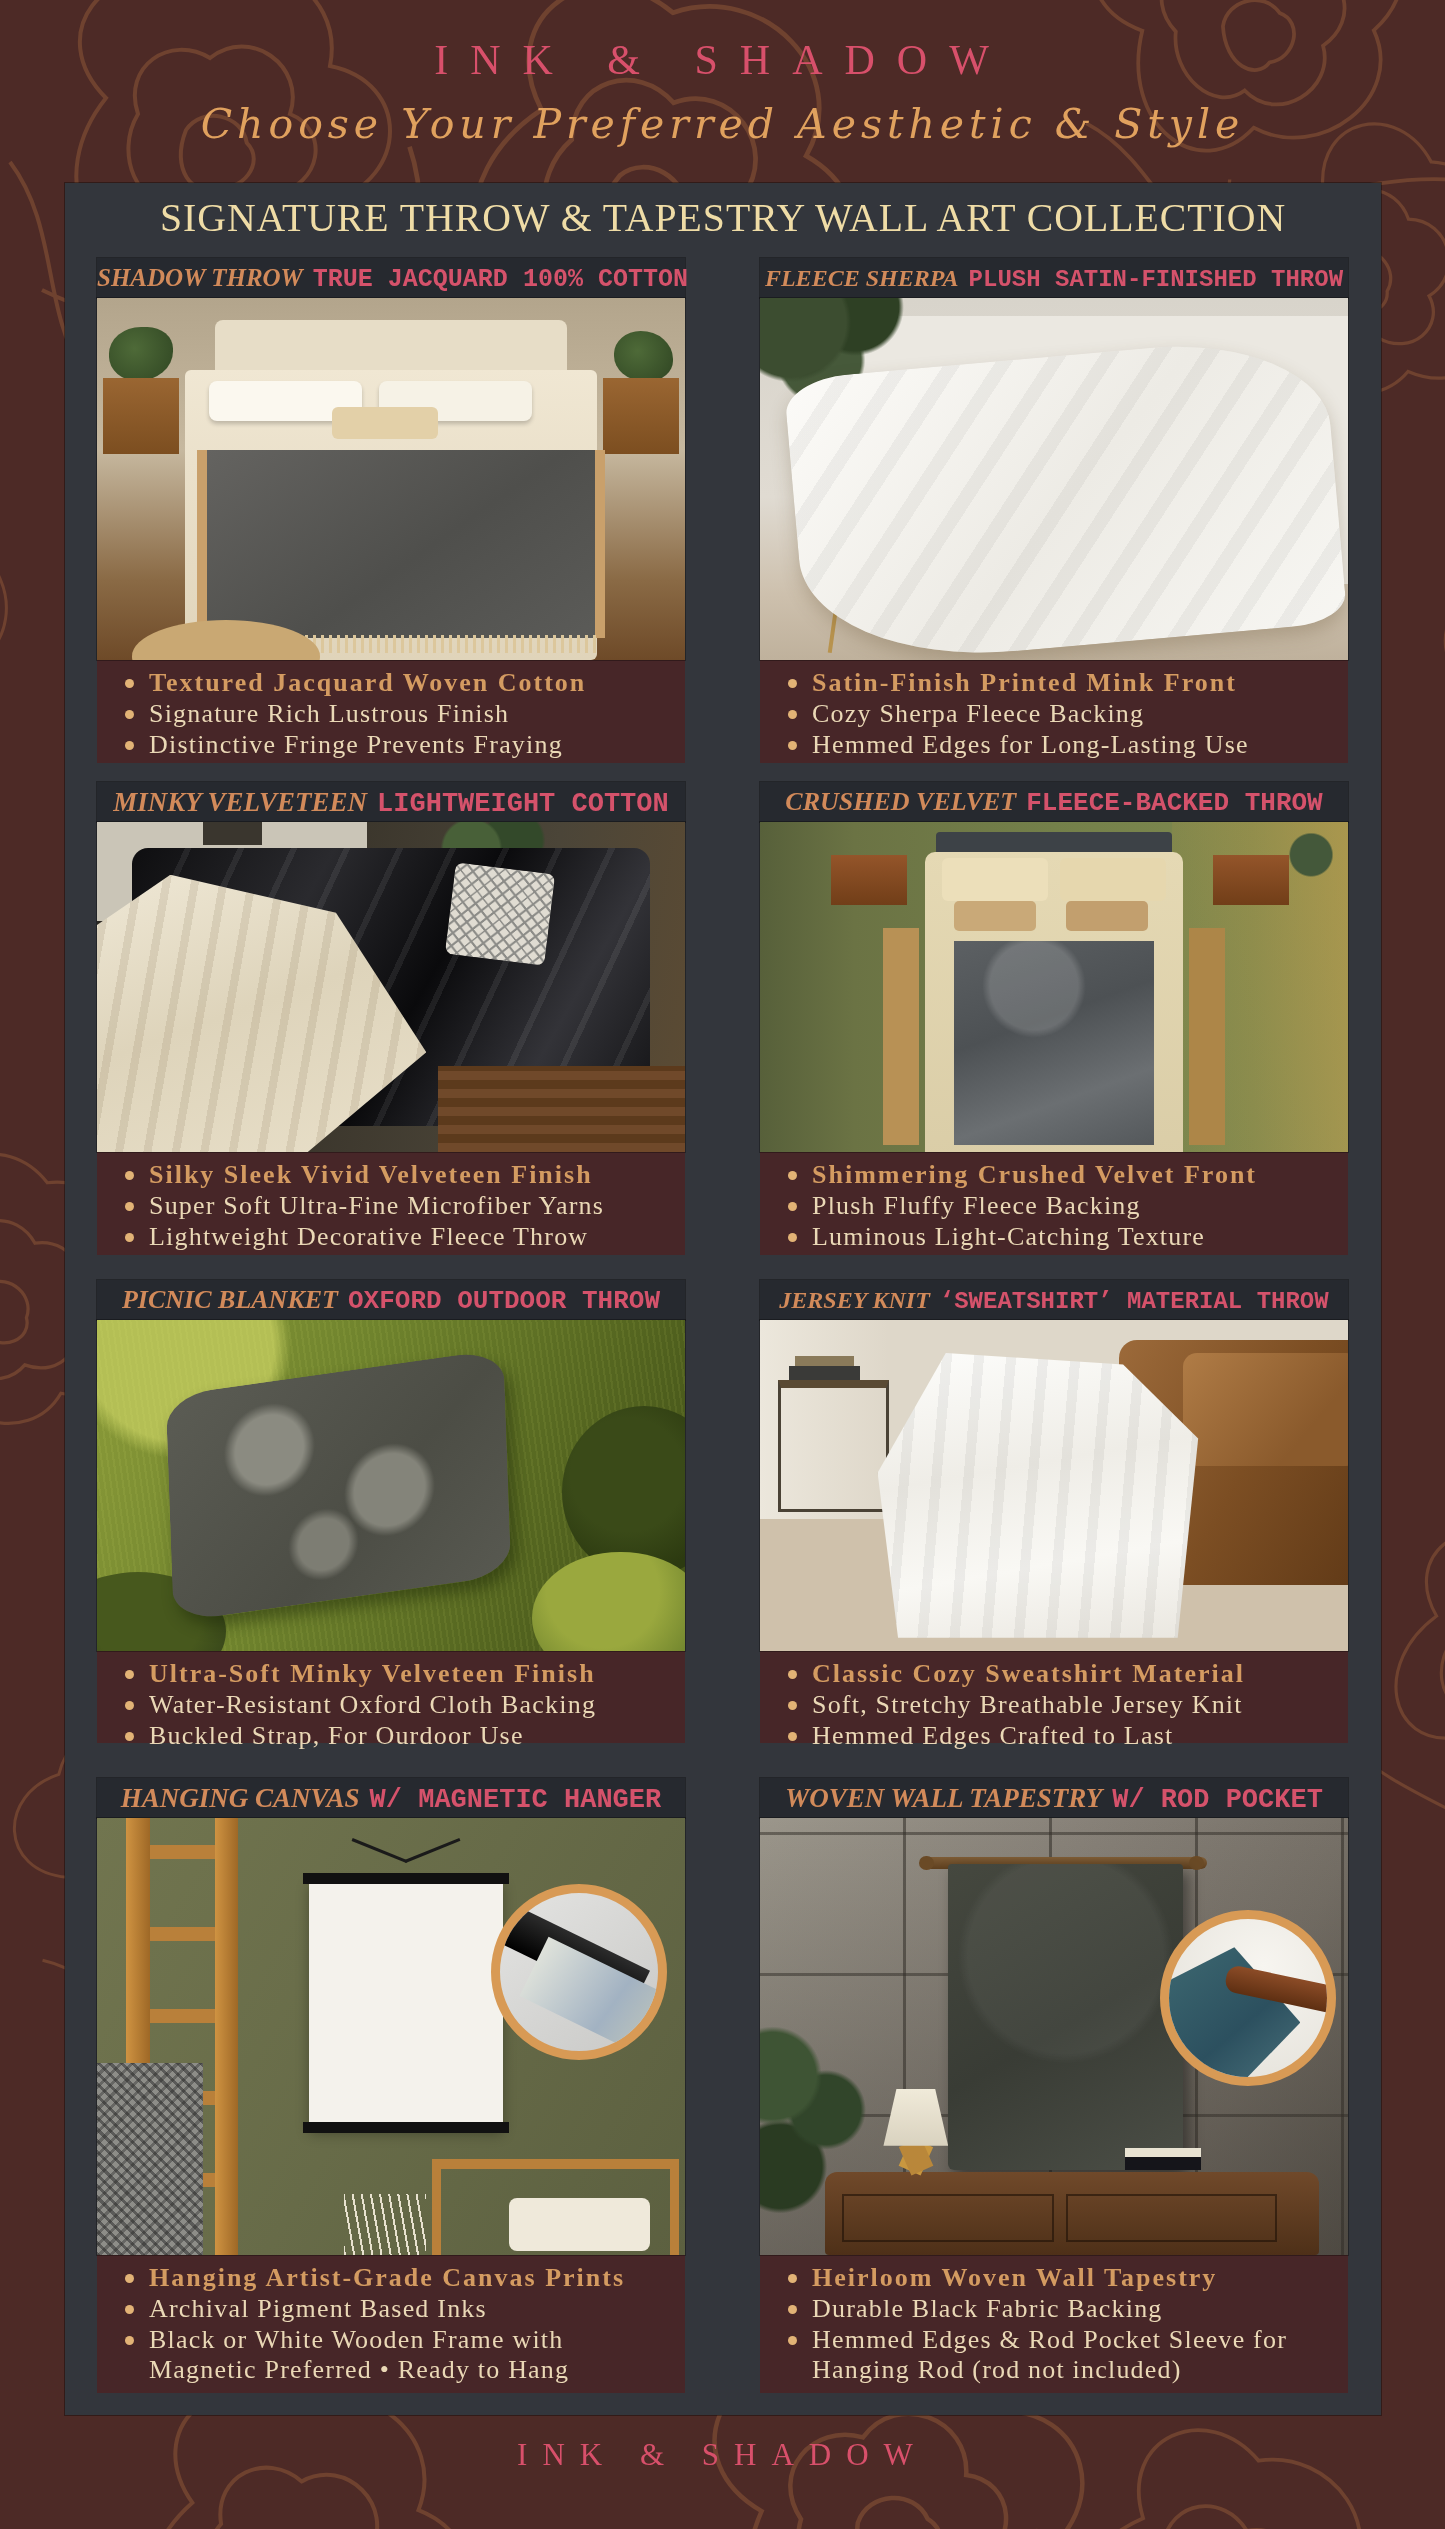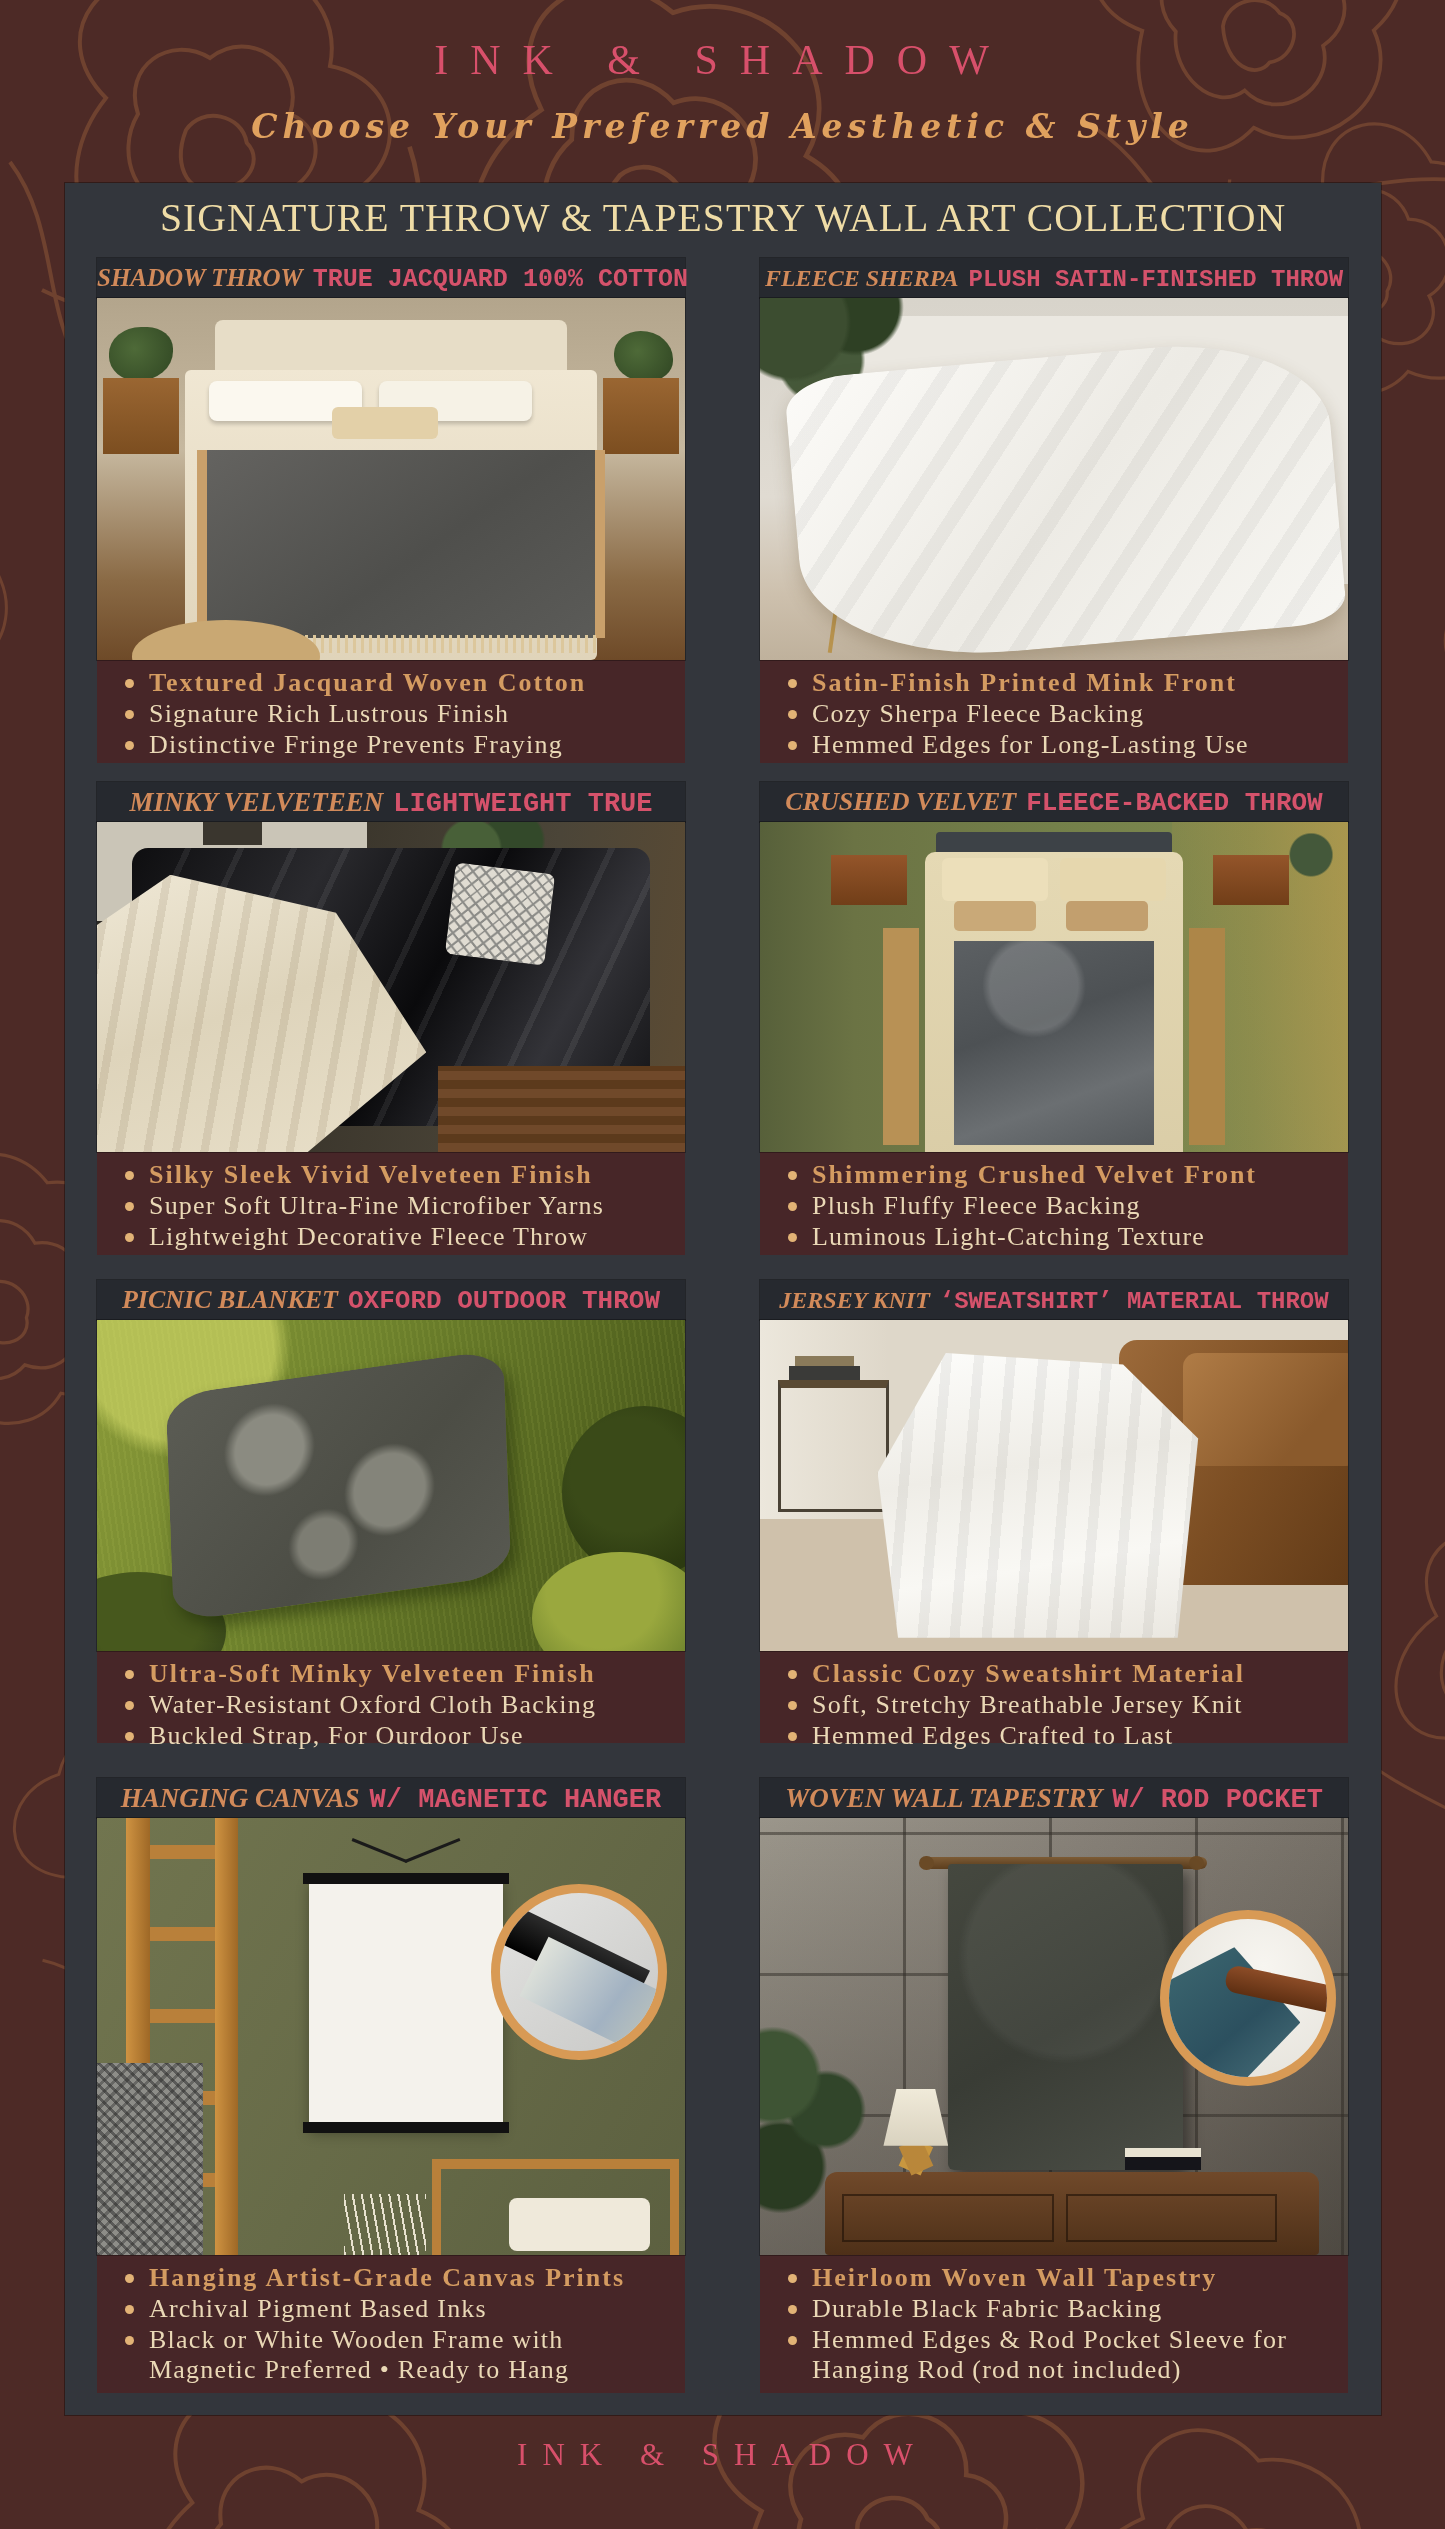--- a/index.html
+++ b/index.html
@@ -3,22 +3,22 @@
 <meta charset="utf-8">
 <style>
   html,body{margin:0;padding:0;background:#4d2a26;}
   #page{position:relative;width:1445px;height:2529px;background:#4d2a26;overflow:hidden;
         font-family:"Liberation Serif",serif;}
   
   .flora{position:absolute;inset:0;z-index:0;pointer-events:none;}
   
   .brand-title{position:absolute;z-index:2;top:36px;left:0;width:100%;text-align:center;
     color:#d8506b;font-size:42px;font-weight:400;letter-spacing:22px;}
-  .tagline{position:absolute;z-index:2;top:107px;left:0;width:100%;text-align:center;
-    color:#e0a15e;font-size:33px;font-style:italic;font-weight:700;letter-spacing:5px;
+  .tagline{position:absolute;z-index:2;top:100px;left:0;width:100%;text-align:center;
+    color:#e0a15e;font-size:41px;font-style:italic;font-weight:400;letter-spacing:5px;
     font-family:"DejaVu Serif",cursive;}
   
   .panel{position:absolute;z-index:1;left:65px;top:183px;width:1316px;height:2232px;
     background:#33363c;box-shadow:0 0 0 1px rgba(0,0,0,.35);}
   .collection-title{position:absolute;top:10px;left:0;width:100%;text-align:center;
     color:#efdca6;font-size:41px;font-weight:400;letter-spacing:1px;transform:scaleX(.97);
     white-space:nowrap;}
   
   .card{position:absolute;width:588px;display:flex;flex-direction:column;}
   .c-left{left:32px}.c-right{left:695px}
@@ -275,21 +275,21 @@
       </div>
       <ul class="feat">
         <li class="f1">Satin-Finish Printed Mink Front</li>
         <li>Cozy Sherpa Fleece Backing</li>
         <li>Hemmed Edges for Long-Lasting Use</li>
       </ul>
     </section>
 
     <section class="card r2 c-left">
       <header class="band b27">
-        <span class="style">MINKY VELVETEEN</span><span class="type">LIGHTWEIGHT TRUE</span>
+        <span class="style">MINKY VELVETEEN</span><span class="type">LIGHTWEIGHT COTTON</span>
       </header>
       <div class="ph s3">
         <div class="wall"></div>
         <div class="frame"></div>
         <div class="plantc"></div>
         <div class="couch"></div>
         <div class="pillow"></div>
         <div class="floor"></div>
         <div class="throw"></div>
       </div>

